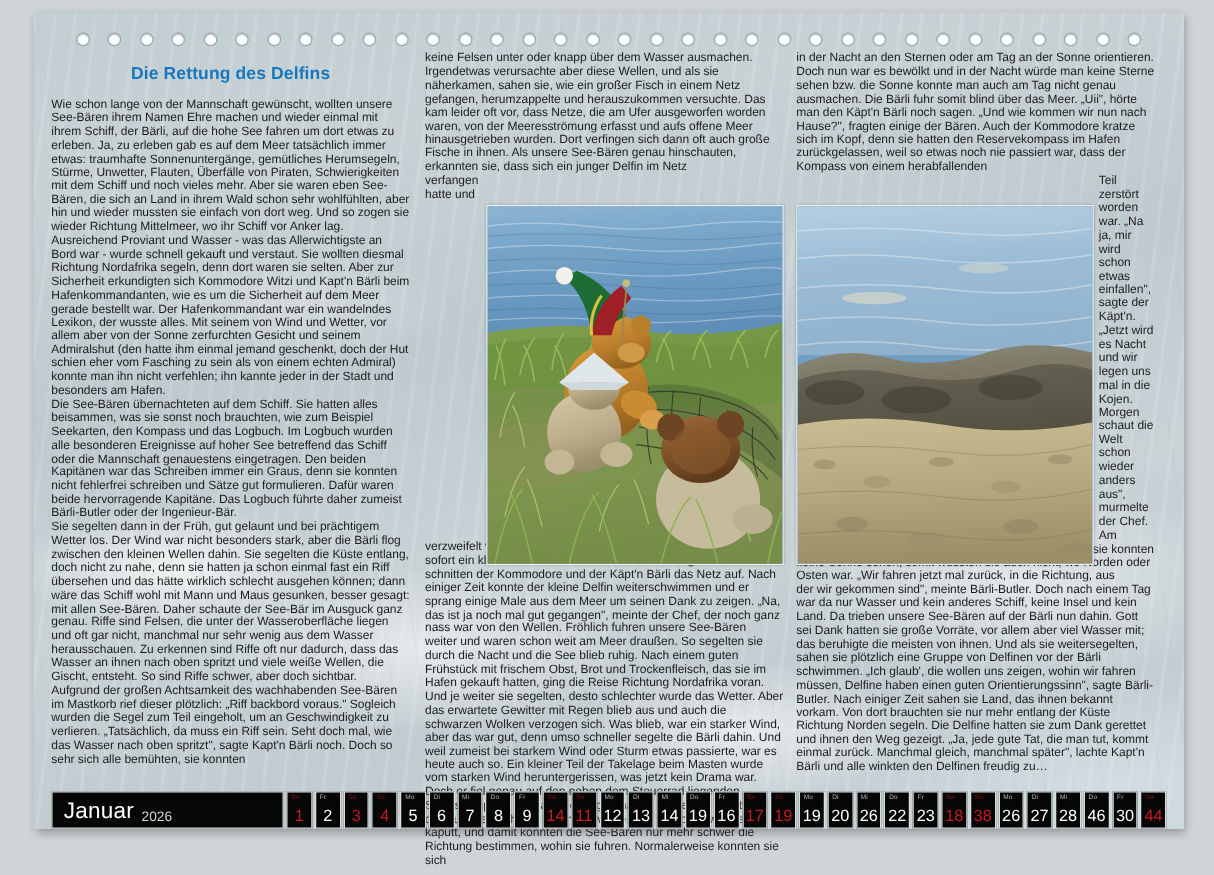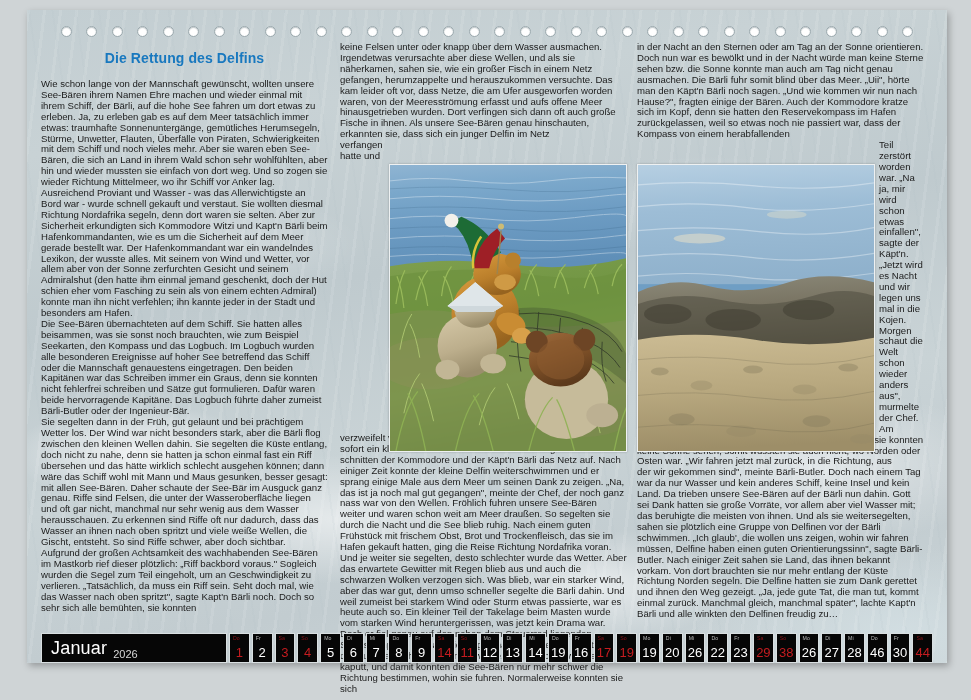--- a/index.html
+++ b/index.html
@@ -586,21 +586,21 @@
       <div class="day-cell">
         <div class="day-wd">Do</div>
         <div class="day-num">22</div>
       </div>
       <div class="day-cell">
         <div class="day-wd">Fr</div>
         <div class="day-num">23</div>
       </div>
       <div class="day-cell weekend">
         <div class="day-wd">Sa</div>
-        <div class="day-num">29</div>
+        <div class="day-num">18</div>
       </div>
       <div class="day-cell weekend">
         <div class="day-wd">So</div>
         <div class="day-num">38</div>
       </div>
       <div class="day-cell">
         <div class="day-wd">Mo</div>
         <div class="day-num">26</div>
       </div>
       <div class="day-cell">

